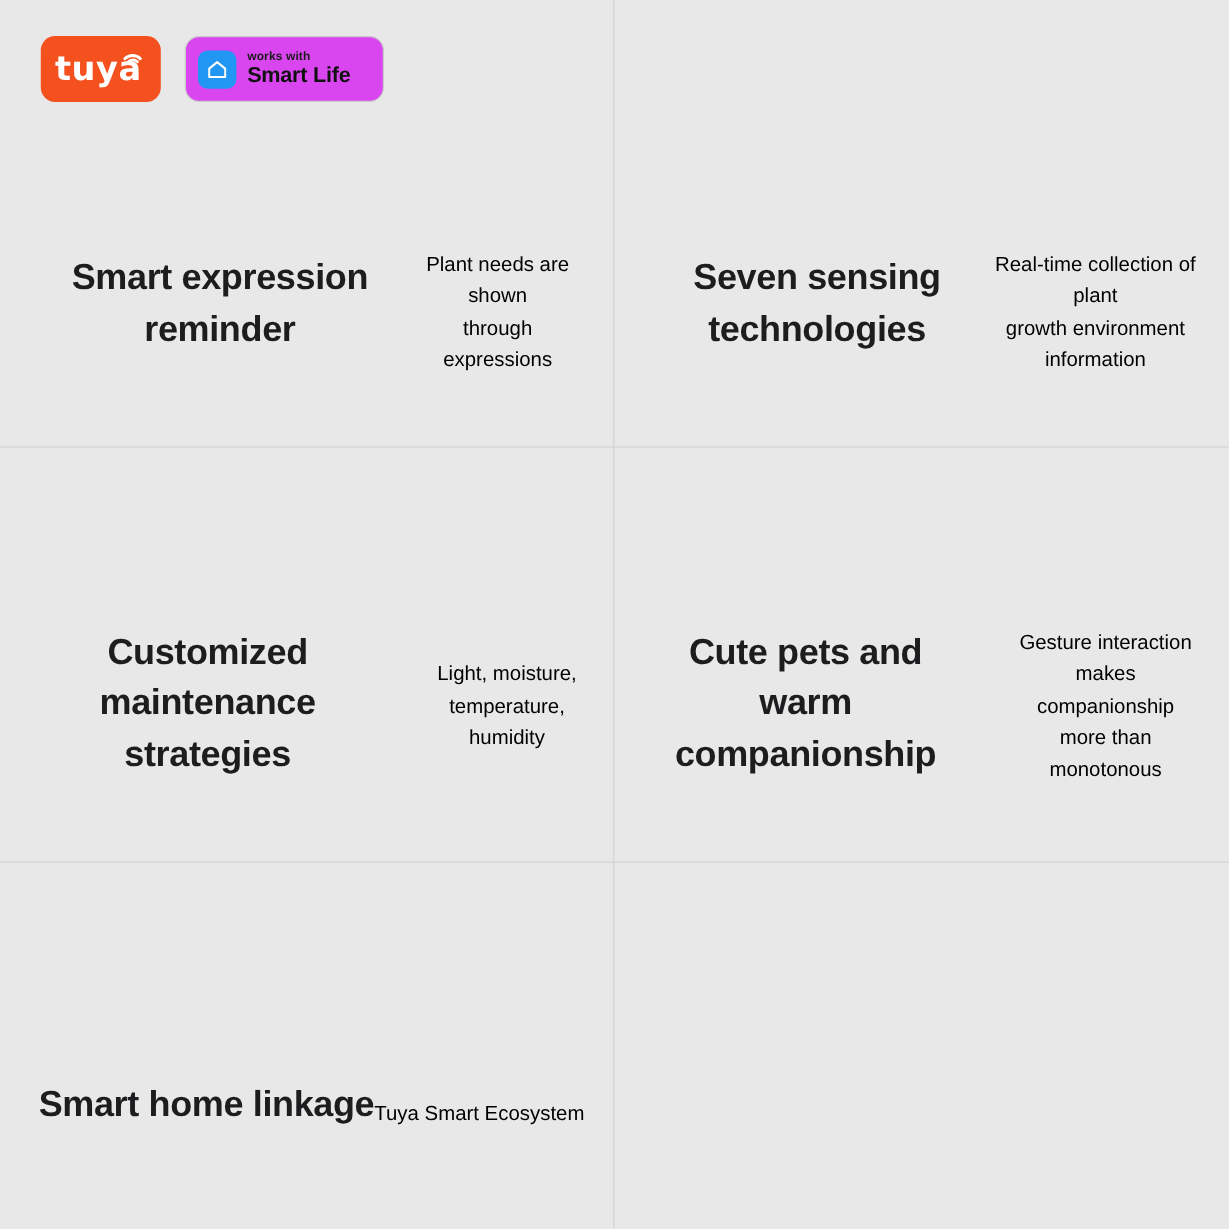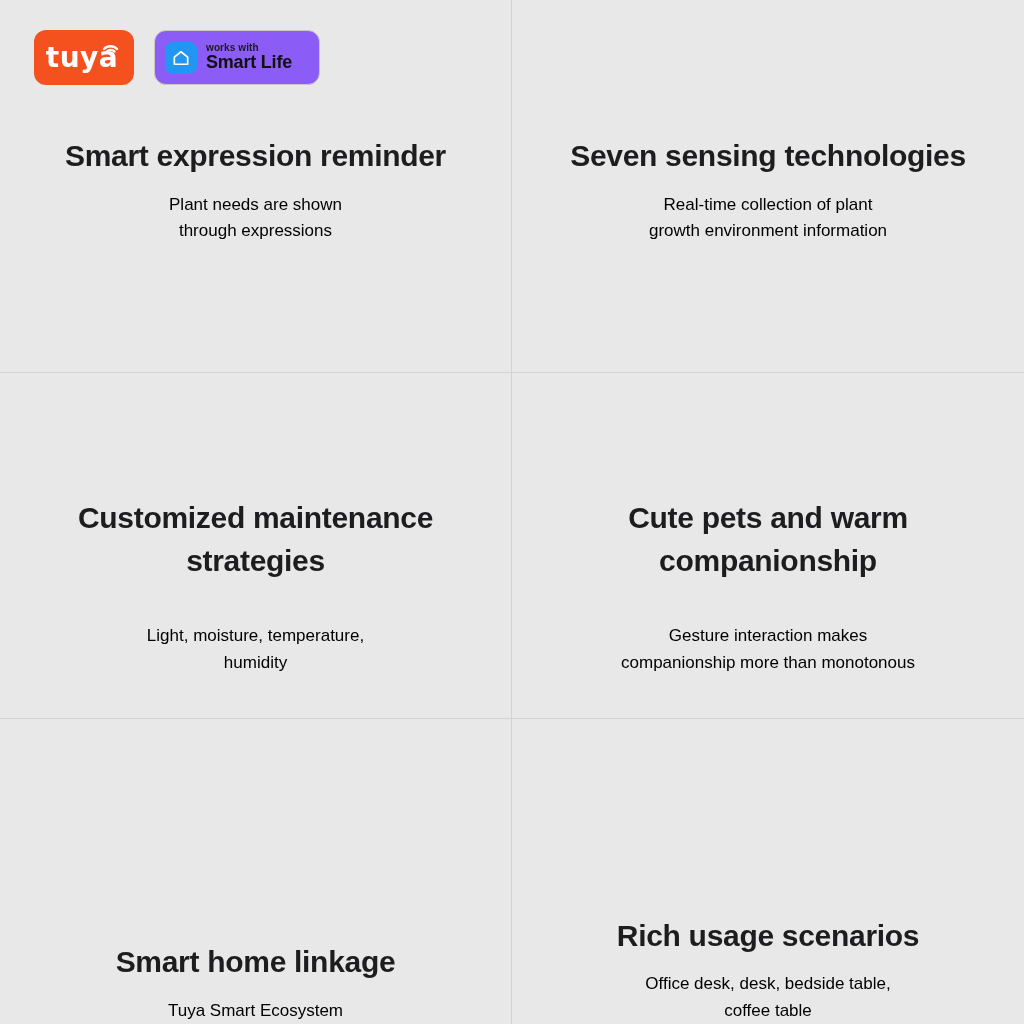--- a/index.html
+++ b/index.html
@@ -53,21 +53,21 @@
   .tuya-wifi {
     position: absolute;
     right: 14px;
     top: 10px;
     width: 18px;
     height: 16px;
   }
   .smartlife-badge {
     width: 166px;
     height: 55px;
-    background: #8b5cf6;
+    background: #d946ef;
     border: 1px solid #c9c9c9;
     border-radius: 12px;
     display: flex;
     align-items: center;
     padding: 0 10px;
     box-sizing: border-box;
     gap: 9px;
   }
   .sl-icon {
     width: 32px;
@@ -104,21 +104,21 @@
     inset: 0;
     display: grid;
     grid-template-columns: 1fr 1fr;
     grid-template-rows: 373px 346px 305px;
   }
   .cell {
     position: relative;
     box-sizing: border-box;
     padding: 0 24px;
     display: flex;
-    flex-direction: column;
+    flex-direction: row;
     align-items: center;
   }
   .cell.row1 { justify-content: flex-start; padding-top: 135px; }
   .cell.row2 { justify-content: center; padding-top: 82px; gap: 36px; }
   .cell.row3 { justify-content: flex-end; padding-top: 100px; }
 
   .border-r { border-right: 1px solid #d3d3d3; }
   .border-b { border-bottom: 1px solid #d3d3d3; }
 
   .title {
@@ -207,23 +207,16 @@
       </p>
     </div>
 
     <div class="cell row3 border-r">
       <h2 class="title">Smart home linkage</h2>
       <p class="subtitle">
         <span>Tuya Smart Ecosystem</span>
       </p>
     </div>
 
-    <div class="cell row3">
-      <h2 class="title">Rich usage scenarios</h2>
-      <p class="subtitle">
-        <span>Office desk, desk, bedside table,</span><br>
-        <span>coffee table</span>
-      </p>
-    </div>
 
   </div>
 
 </div>
 
 </body></html>

